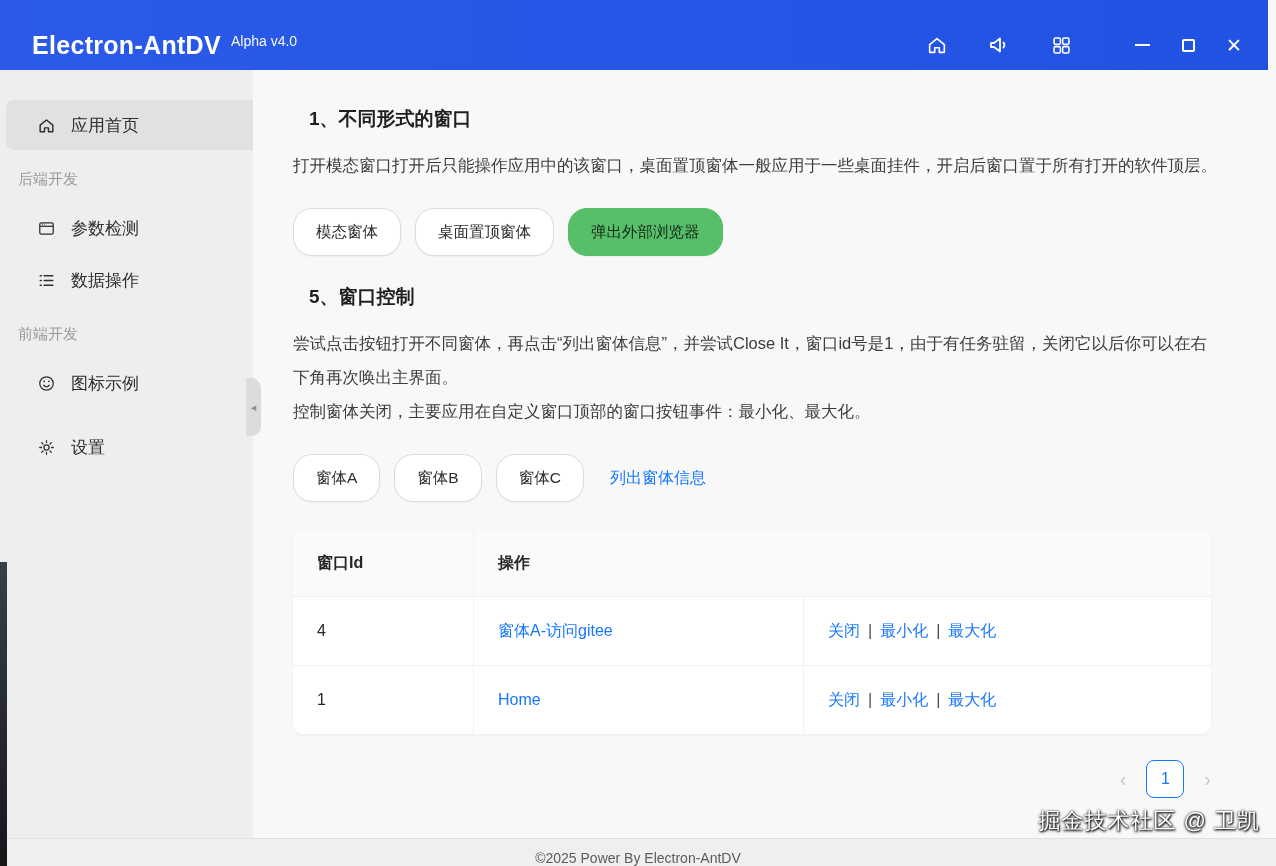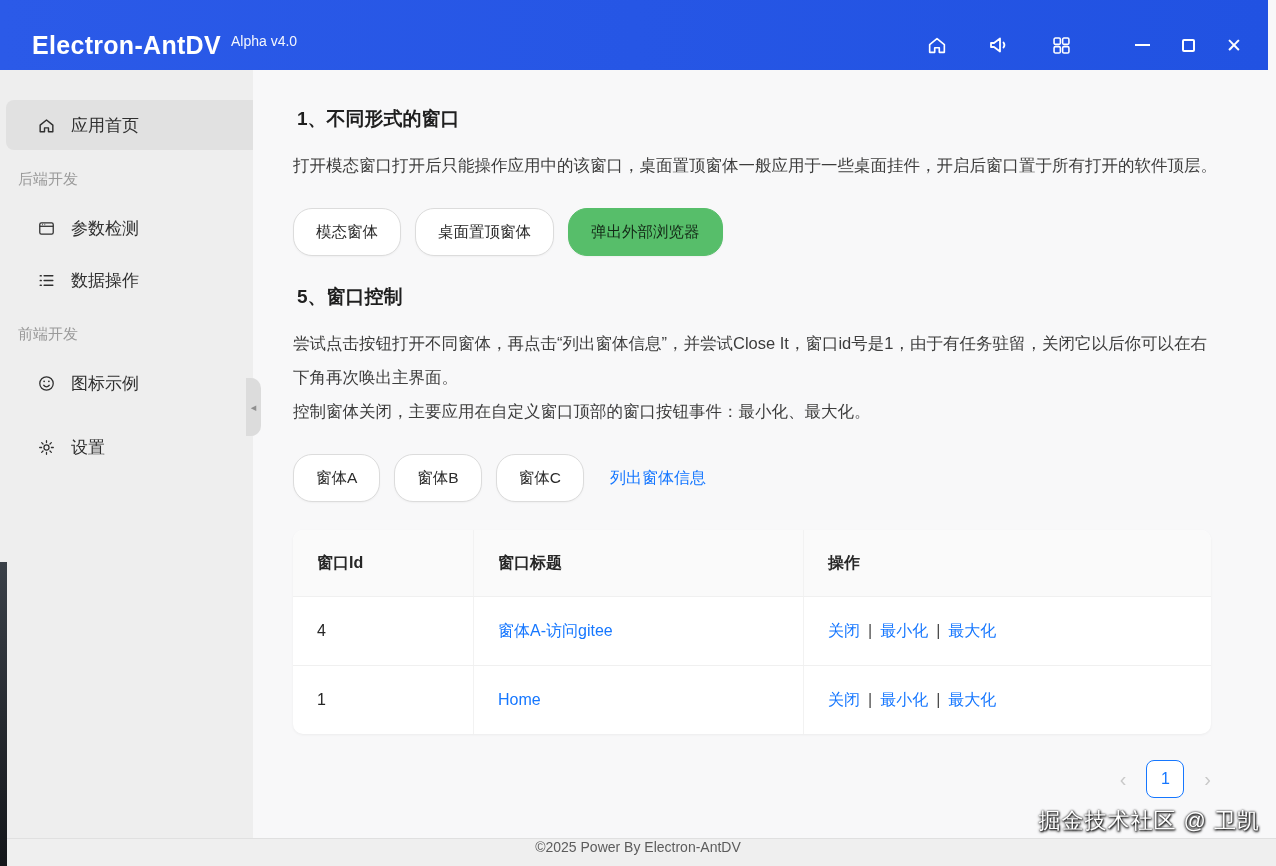--- a/index.html
+++ b/index.html
@@ -45,21 +45,21 @@
     background:#dcdcdc; border-radius:0 10px 10px 0;
     display:flex; align-items:center; justify-content:center;
     color:#8f8f8f; font-size:11px; cursor:pointer; z-index:3;
   }
 
   
   .main {
     position:absolute; left:253px; top:70px; right:0; bottom:28px;
     background:#f8f8f9; padding:32px 40px 0 40px; overflow:hidden;
   }
-  .section-title { font-size:19px; font-weight:bold; color:#1f1f1f; margin:4px 4px 16px; }
+  .section-title { font-size:19px; font-weight:bold; color:#1f1f1f; margin:4px 16px 16px; }
   .desc { font-size:16.5px; line-height:34px; color:#3c3c3c; max-width:930px; }
   .btn-row { display:flex; align-items:center; gap:14px; margin:26px 0 28px; }
   .pill-btn {
     height:48px; padding:0 22px; border-radius:19px;
     border:1px solid #dcdcdc; background:#fff; font-size:15.5px; color:#2b2b2b;
     display:flex; align-items:center; cursor:pointer;
     box-shadow:0 1px 2px rgba(0,0,0,.04);
   }
   .pill-btn.green { background:#57be6a; border-color:#57be6a; color:#142a17; }
   .text-link { color:#1677ff; font-size:16px; cursor:pointer; margin-left:12px; text-decoration:none; }
@@ -91,21 +91,21 @@
   .page-num {
     min-width:38px; height:38px; border:1px solid #1677ff; color:#1677ff;
     border-radius:8px; display:flex; align-items:center; justify-content:center;
     font-size:16px; background:#fff; cursor:pointer;
   }
 
   
   .footer {
     position:absolute; bottom:0; left:0; right:0; height:28px;
     background:#efefef; border-top:1px solid #e0e0e0;
-    display:flex; align-items:flex-start; justify-content:center;
+    display:flex; align-items:flex-end; justify-content:center;
     font-size:14px; color:#5c5c5c; z-index:2;
   }
   .watermark {
     position:absolute; right:16px; bottom:30px; z-index:4;
     font-size:22px; font-weight:normal; color:#fff; letter-spacing:1px;
     text-shadow:0 1px 3px rgba(0,0,0,.9), 0 0 2px rgba(0,0,0,.7), 1px 1px 2px rgba(0,0,0,.8);
   }
   .desktop-edge {
     position:absolute; left:0; top:562px; width:7px; bottom:0; z-index:5;
     background:linear-gradient(180deg,#3a4048,#14161a);
@@ -235,21 +235,20 @@
   <div class="btn-row">
     <button class="pill-btn">窗体A</button>
     <button class="pill-btn">窗体B</button>
     <button class="pill-btn">窗体C</button>
     <a class="text-link">列出窗体信息</a>
   </div>
 
   <div class="table-card">
     <div class="t-row header">
       <div class="t-cell c1">窗口Id</div>
-      <div class="t-cell c2">窗口标题</div>
       <div class="t-cell c3">操作</div>
     </div>
 
     <div class="t-row body">
       <div class="t-cell c1">4</div>
       <div class="t-cell c2">
         <a class="cell-link">窗体A-访问gitee</a>
       </div>
       <div class="t-cell c3">
         <a class="act-link">关闭</a>

